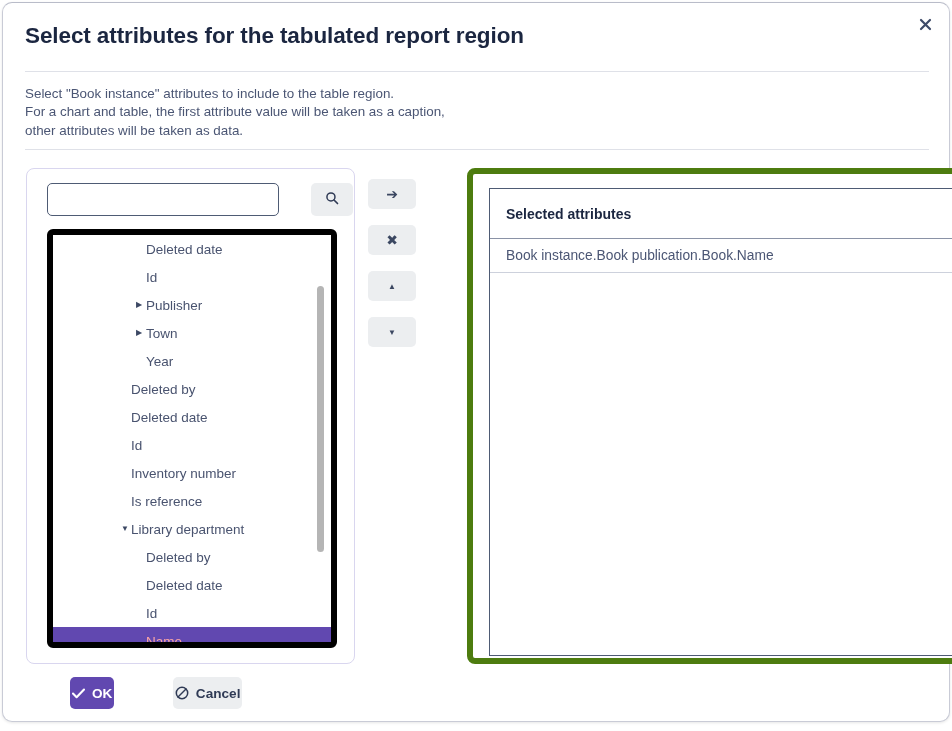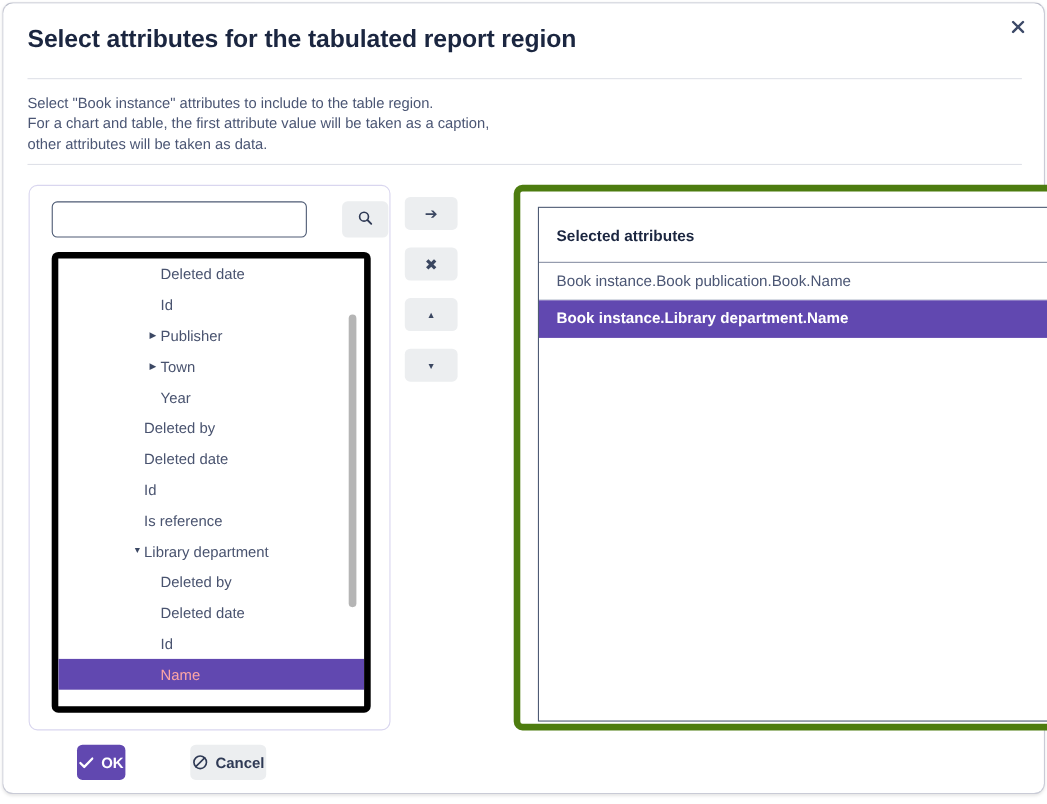--- a/index.html
+++ b/index.html
@@ -322,20 +322,24 @@
             <span class="caret"></span>
             <span class="label">Deleted by</span>
           </div>
           <div class="tree-item lvl1">
             <span class="caret"></span>
             <span class="label">Deleted date</span>
           </div>
           <div class="tree-item lvl1">
             <span class="caret"></span>
             <span class="label">Id</span>
+          </div>
+          <div class="tree-item lvl1">
+            <span class="caret"></span>
+            <span class="label">Inventory number</span>
           </div>
           <div class="tree-item lvl1">
             <span class="caret"></span>
             <span class="label">Is reference</span>
           </div>
           <div class="tree-item lvl1">
             <span class="caret">▼</span>
             <span class="label">Library department</span>
           </div>
           <div class="tree-item lvl2">
@@ -375,23 +379,20 @@
         <span style="font-size: 8px;">▼</span>
       </button>
     </div>
 
   <div class="right-panel">
     <div class="sel-box">
       <div class="sel-header">Selected attributes</div>
       <div id="sel-list">
           <div class="sel-item">
             <span>Book instance.Book publication.Book.Name</span>
-          </div>
-          <div class="sel-item selected">
-            <span>Book instance.Library department.Name</span>
           </div>
         </div>
     </div>
   </div>
 
   <div class="footer">
     <button class="btn btn-ok">
       <span>
         <svg width="13" height="11" viewBox="0 0 13 11" aria-hidden="true">
           <path d="M1 5.6 L4.6 9.2 L12 1.6" fill="none" stroke="#ffffff" stroke-width="2.1" stroke-linecap="round" stroke-linejoin="round"></path>

